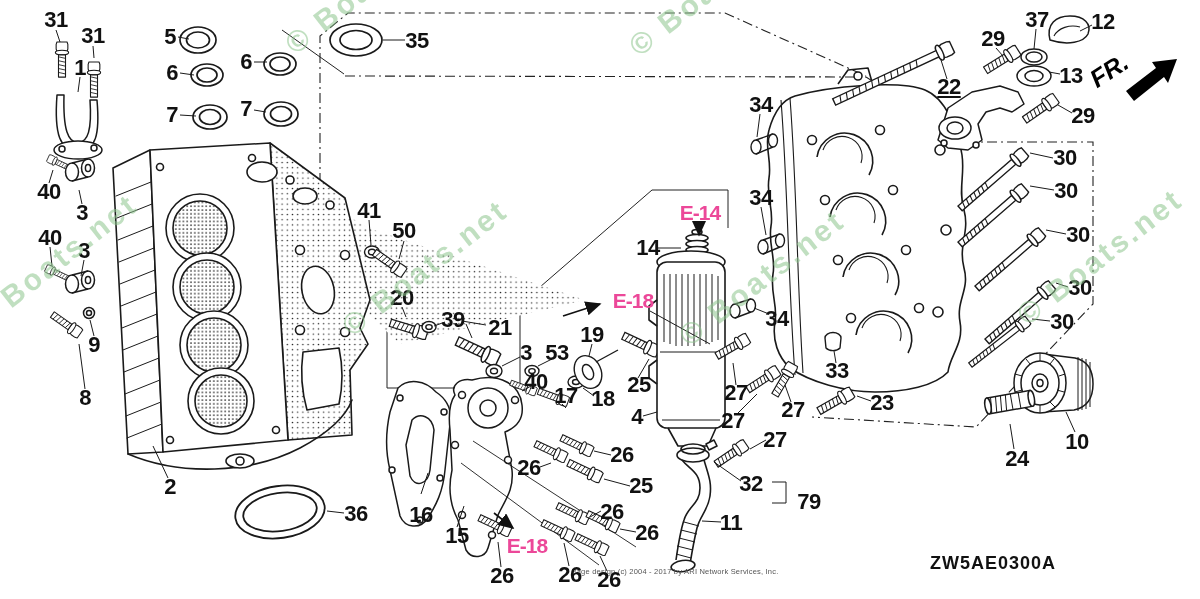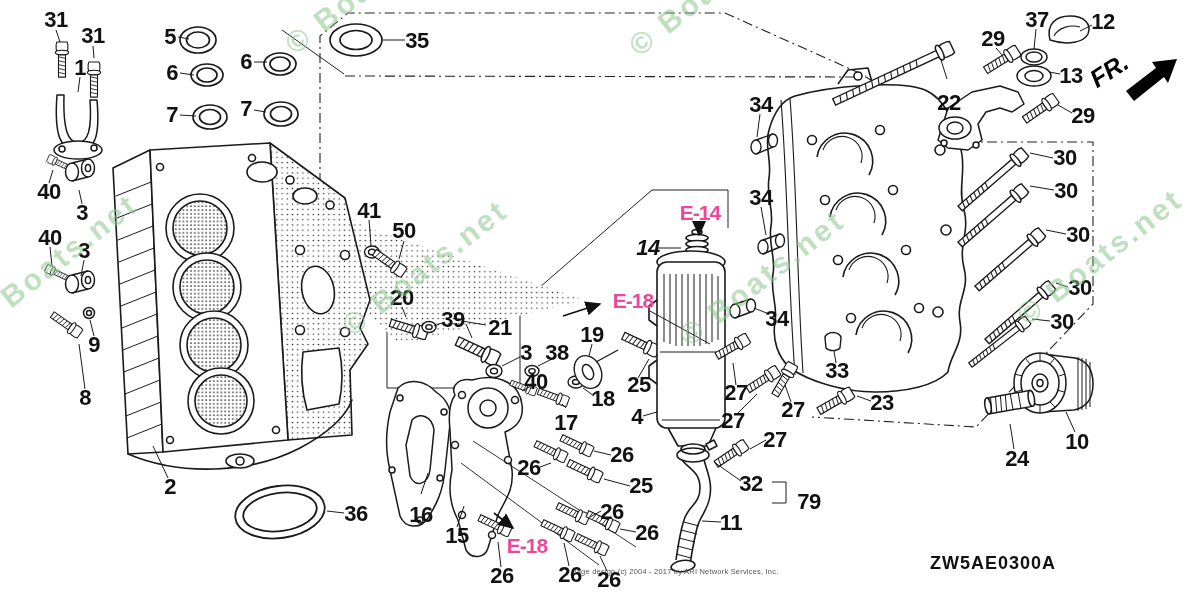--- a/index.html
+++ b/index.html
@@ -366,27 +366,27 @@
       <div class="callout" style="left: 84px; top: 251px;">3</div>
       <div class="callout" style="left: 94px; top: 345px;">9</div>
       <div class="callout" style="left: 85px; top: 398px;">8</div>
       <div class="callout" style="left: 170px; top: 487px;">2</div>
       <div class="callout" style="left: 369px; top: 211px;">41</div>
       <div class="callout" style="left: 404px; top: 231px;">50</div>
       <div class="callout" style="left: 402px; top: 298px;">20</div>
       <div class="callout" style="left: 453px; top: 320px;">39</div>
       <div class="callout" style="left: 500px; top: 328px;">21</div>
       <div class="callout" style="left: 526px; top: 353px;">3</div>
-      <div class="callout" style="left: 557px; top: 353px;">38</div>
+      <div class="callout" style="left: 557px; top: 353px;">53</div>
       <div class="callout" style="left: 536px; top: 382px;">40</div>
-      <div class="callout" style="left: 566px; top: 423px;">17</div>
+      <div class="callout" style="left: 566px; top: 396px;">17</div>
       <div class="callout" style="left: 603px; top: 399px;">18</div>
       <div class="callout" style="left: 592px; top: 335px;">19</div>
       <div class="callout" style="left: 639px; top: 385px;">25</div>
-      <div class="callout" style="left: 648px; top: 248px; font-style: italic;">14</div>
+      <div class="callout" style="left: 648px; top: 248px;">14</div>
       <div class="callout" style="left: 421px; top: 503px; margin-top: 12px;">16</div>
       <div class="callout" style="left: 457px; top: 536px; text-align: center;">15</div>
       <div class="callout" style="left: 529px; top: 468px;">26</div>
       <div class="callout" style="left: 622px; top: 455px;">26</div>
       <div class="callout" style="left: 641px; top: 486px;">25</div>
       <div class="callout" style="left: 612px; top: 512px;">26</div>
       <div class="callout" style="left: 647px; top: 533px;">26</div>
       <div class="callout" style="left: 502px; top: 576px;">26</div>
       <div class="callout" style="left: 570px; top: 575px;">26</div>
       <div class="callout" style="left: 609px; top: 580px;">26</div>
@@ -396,21 +396,21 @@
       <div class="callout" style="left: 809px; top: 502px;">79</div>
       <div class="callout" style="left: 736px; top: 393px;">27</div>
       <div class="callout" style="left: 793px; top: 410px;">27</div>
       <div class="callout" style="left: 733px; top: 421px;">27</div>
       <div class="callout" style="left: 775px; top: 440px;">27</div>
       <div class="callout" style="left: 761px; top: 105px;">34</div>
       <div class="callout" style="left: 761px; top: 198px;">34</div>
       <div class="callout" style="left: 777px; top: 319px;">34</div>
       <div class="callout" style="left: 837px; top: 371px;">33</div>
       <div class="callout" style="left: 882px; top: 403px;">23</div>
-      <div class="callout" style="left: 949px; top: 103px;">22</div>
+      <div class="callout" style="left: 949px; top: 87px; text-decoration: underline;">22</div>
       <div class="callout" style="left: 1037px; top: 20px;">37</div>
       <div class="callout" style="left: 1103px; top: 22px;">12</div>
       <div class="callout" style="left: 993px; top: 39px;">29</div>
       <div class="callout" style="left: 1071px; top: 76px;">13</div>
       <div class="callout" style="left: 1083px; top: 116px;">29</div>
       <div class="callout" style="left: 1065px; top: 158px;">30</div>
       <div class="callout" style="left: 1066px; top: 191px;">30</div>
       <div class="callout" style="left: 1078px; top: 235px;">30</div>
       <div class="callout" style="left: 1080px; top: 288px;">30</div>
       <div class="callout" style="left: 1062px; top: 322px;">30</div>

